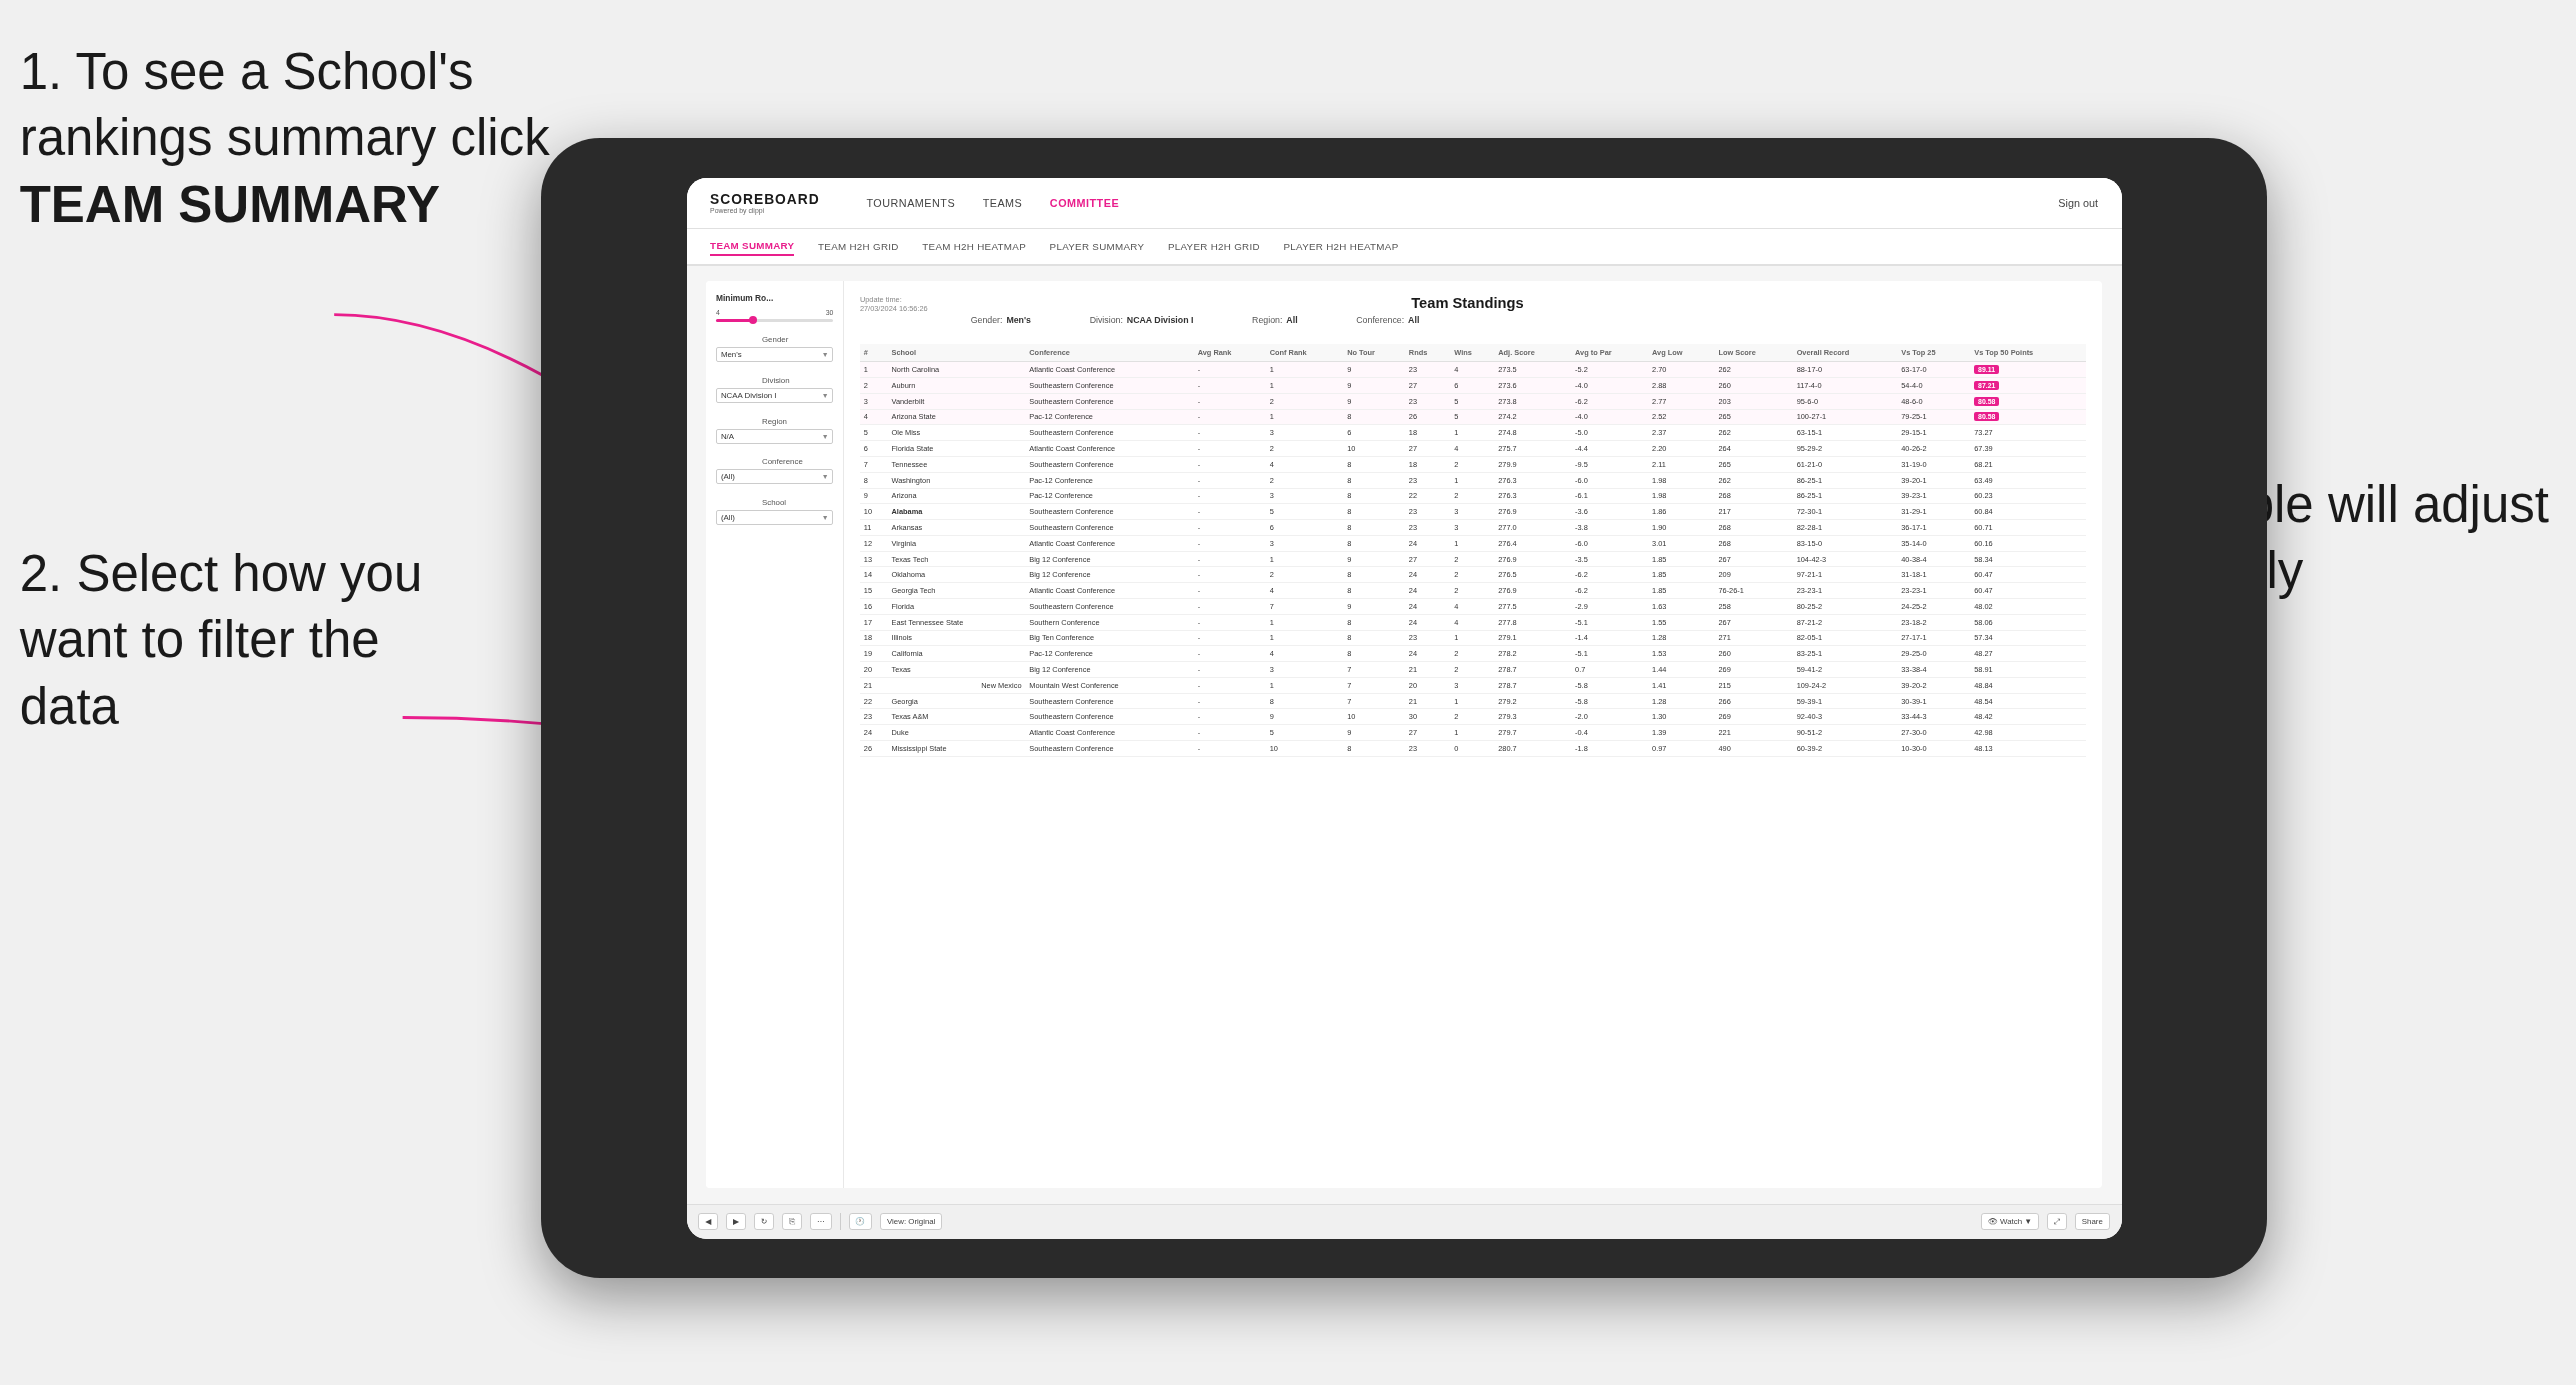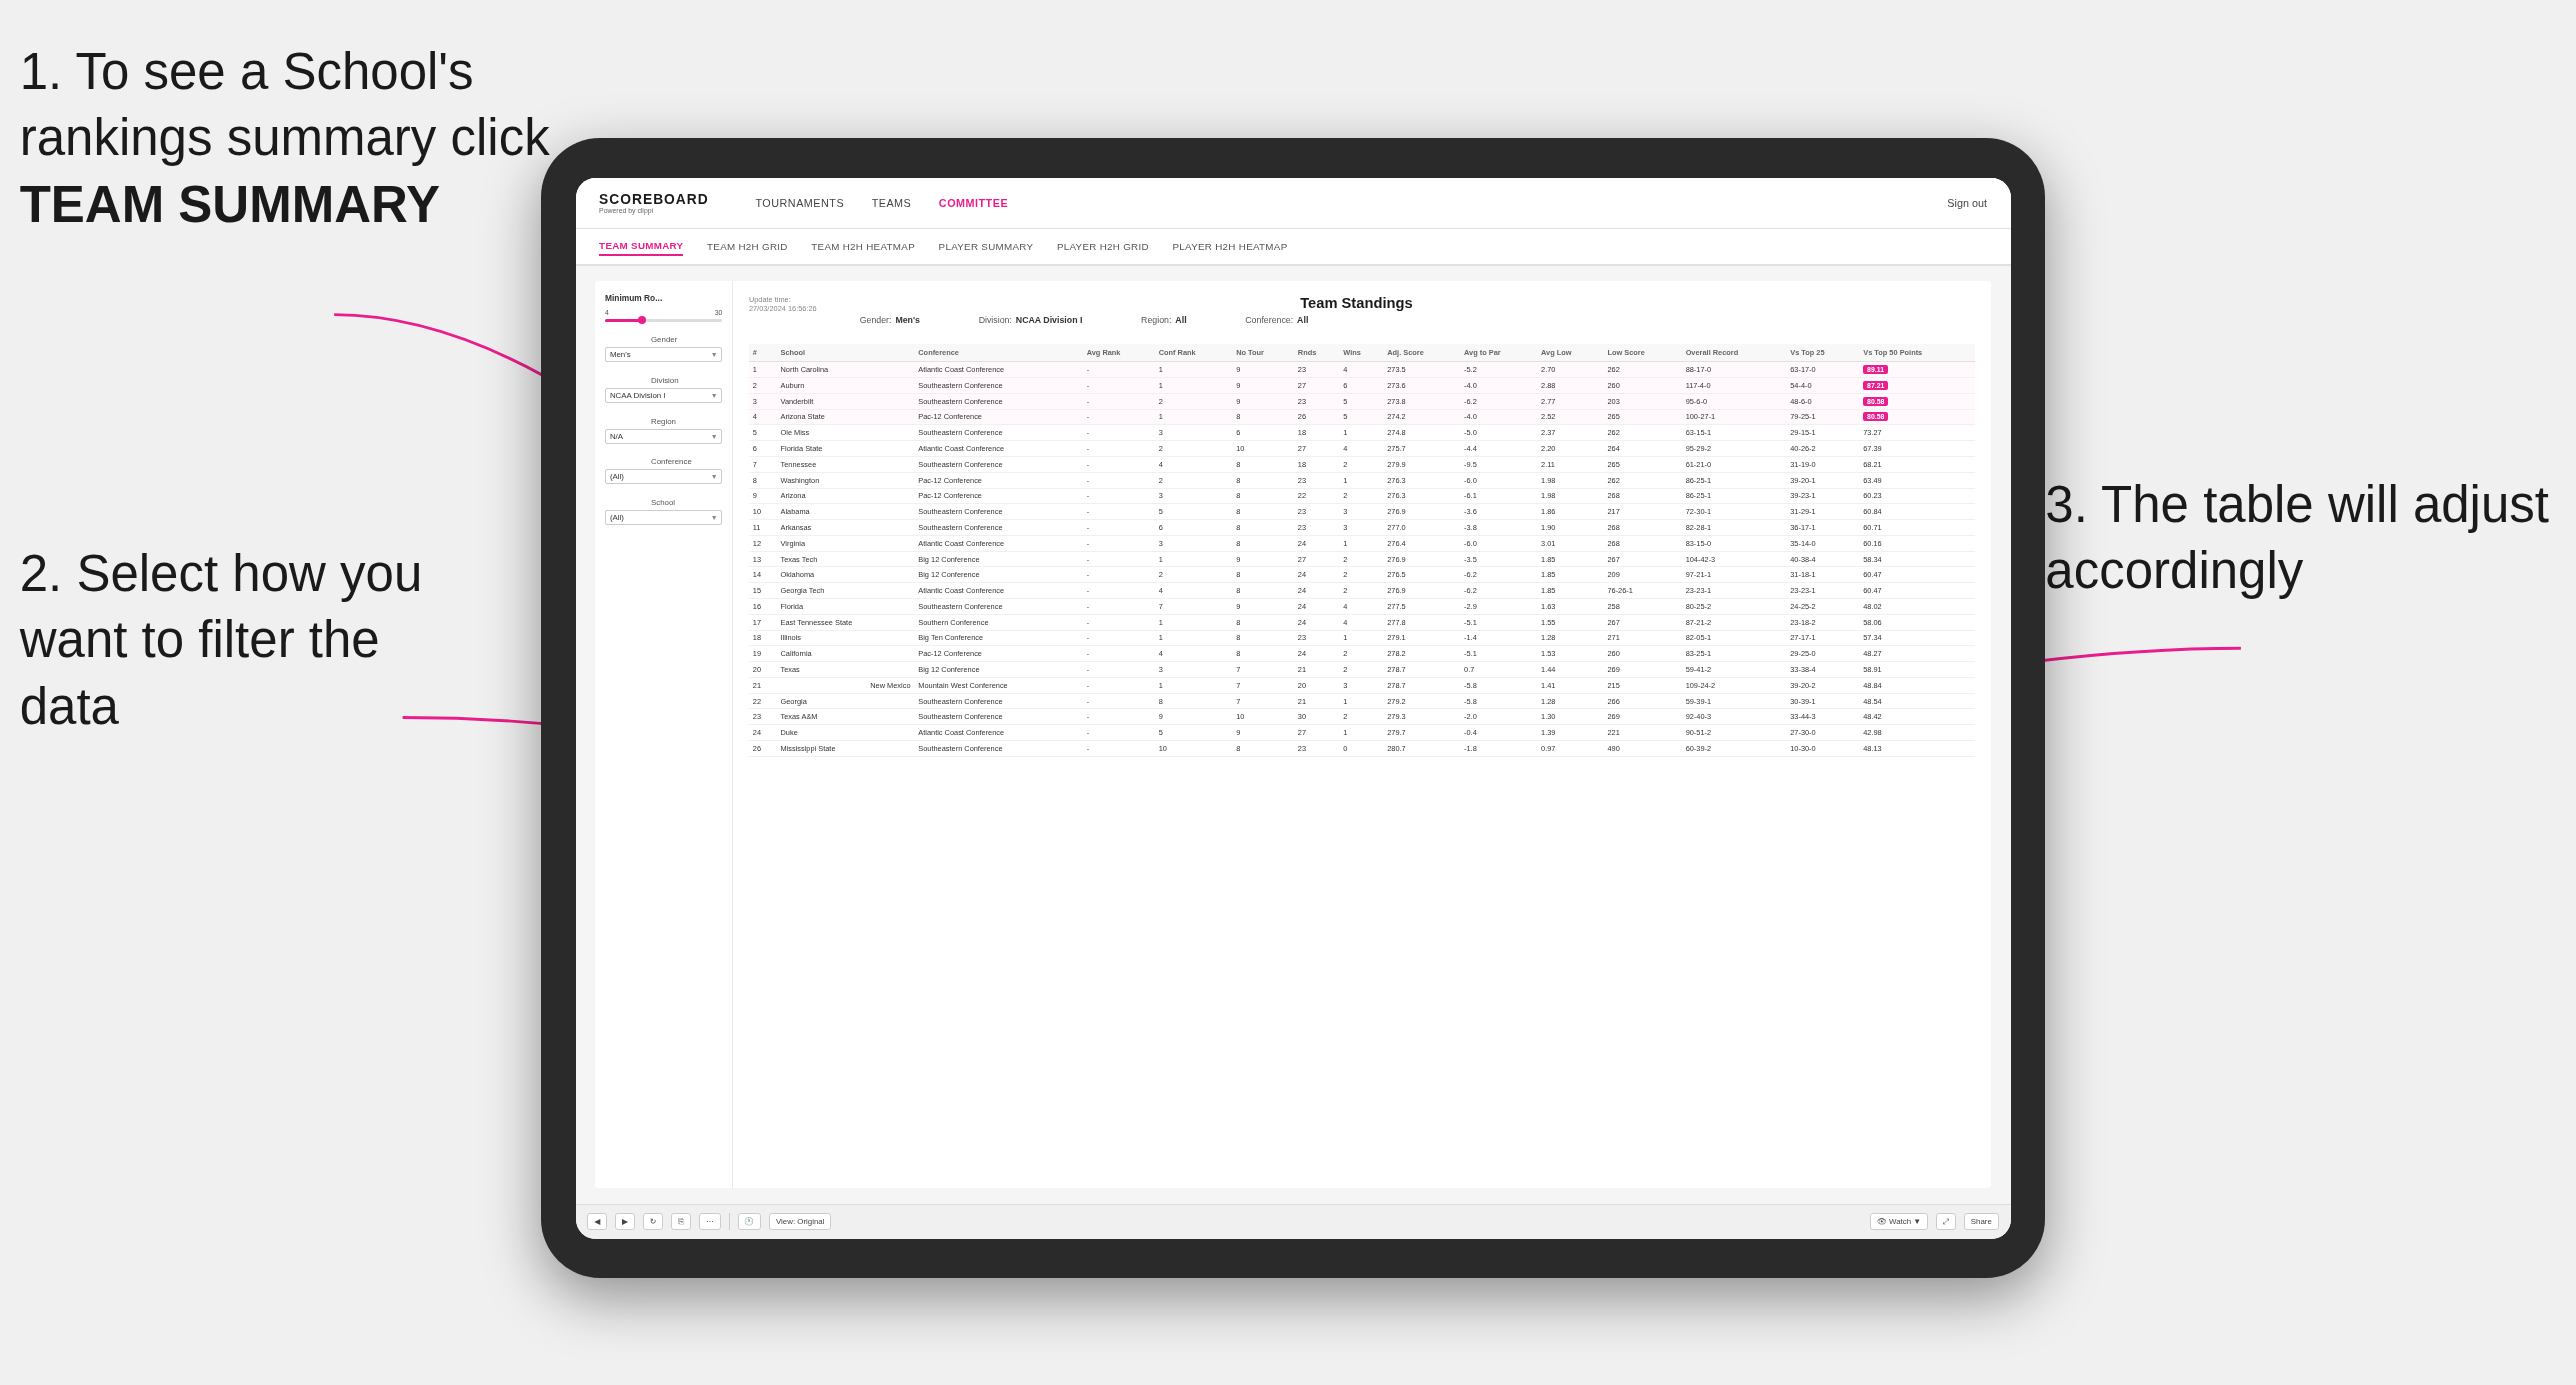--- a/index.html
+++ b/index.html
@@ -40,21 +40,21 @@
       right: 19.7px;
       width: 511px;
       text-align: left;
     }
 
     
     .tablet {
       position: absolute;
       top: 138px;
       left: 541px;
-      width: 1504px;
+      width: 1726px;
       height: 1140px;
       background: #2a2a2a;
       border-radius: 59px;
       box-shadow: 0 19.7px 59px rgba(0,0,0,0.4);
       display: flex;
       align-items: center;
       justify-content: center;
     }
 
     .tablet-screen {
@@ -696,21 +696,21 @@
                   <td>276.3</td>
                   <td>-6.1</td>
                   <td>1.98</td>
                   <td>268</td>
                   <td>86-25-1</td>
                   <td>39-23-1</td>
                   <td>60.23</td>
                 </tr>
                 <tr>
                   <td>10</td>
-                  <td style="font-weight: 400;">Alabama</td>
+                  <td style="font-weight: 700;">Alabama</td>
                   <td>Southeastern Conference</td>
                   <td>-</td>
                   <td>5</td>
                   <td>8</td>
                   <td>23</td>
                   <td>3</td>
                   <td>276.9</td>
                   <td>-3.6</td>
                   <td>1.86</td>
                   <td>217</td>

